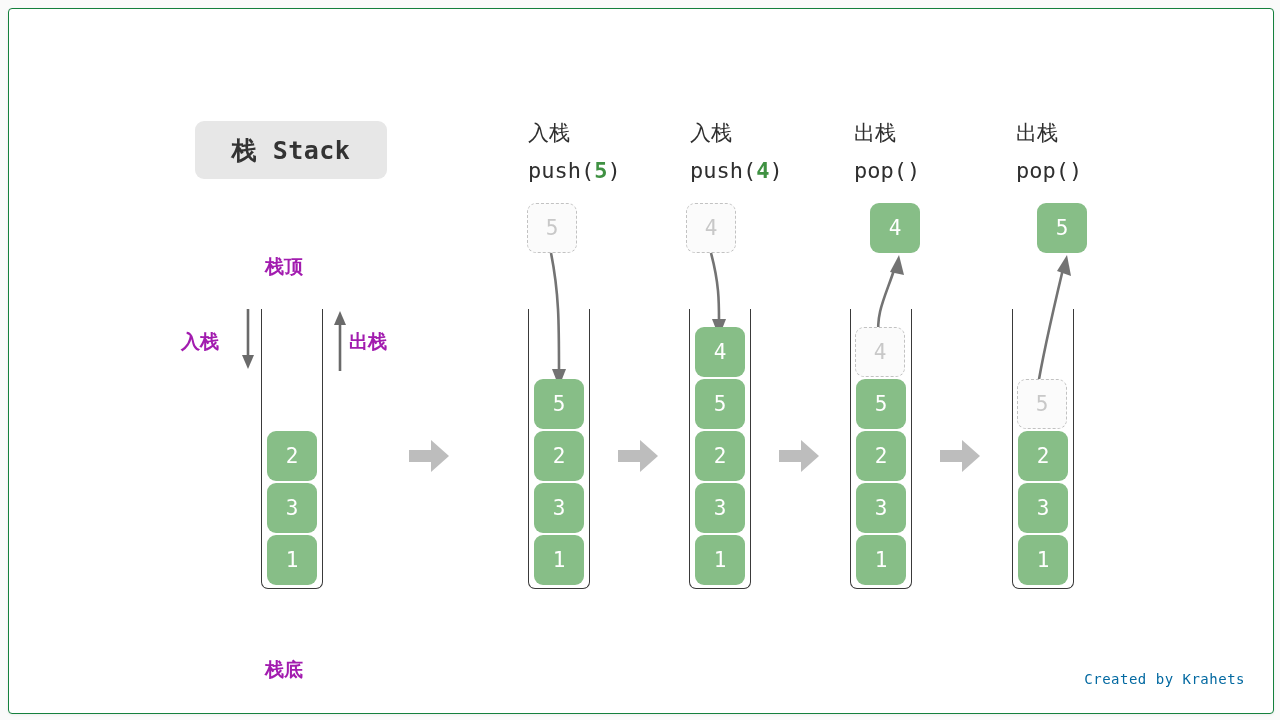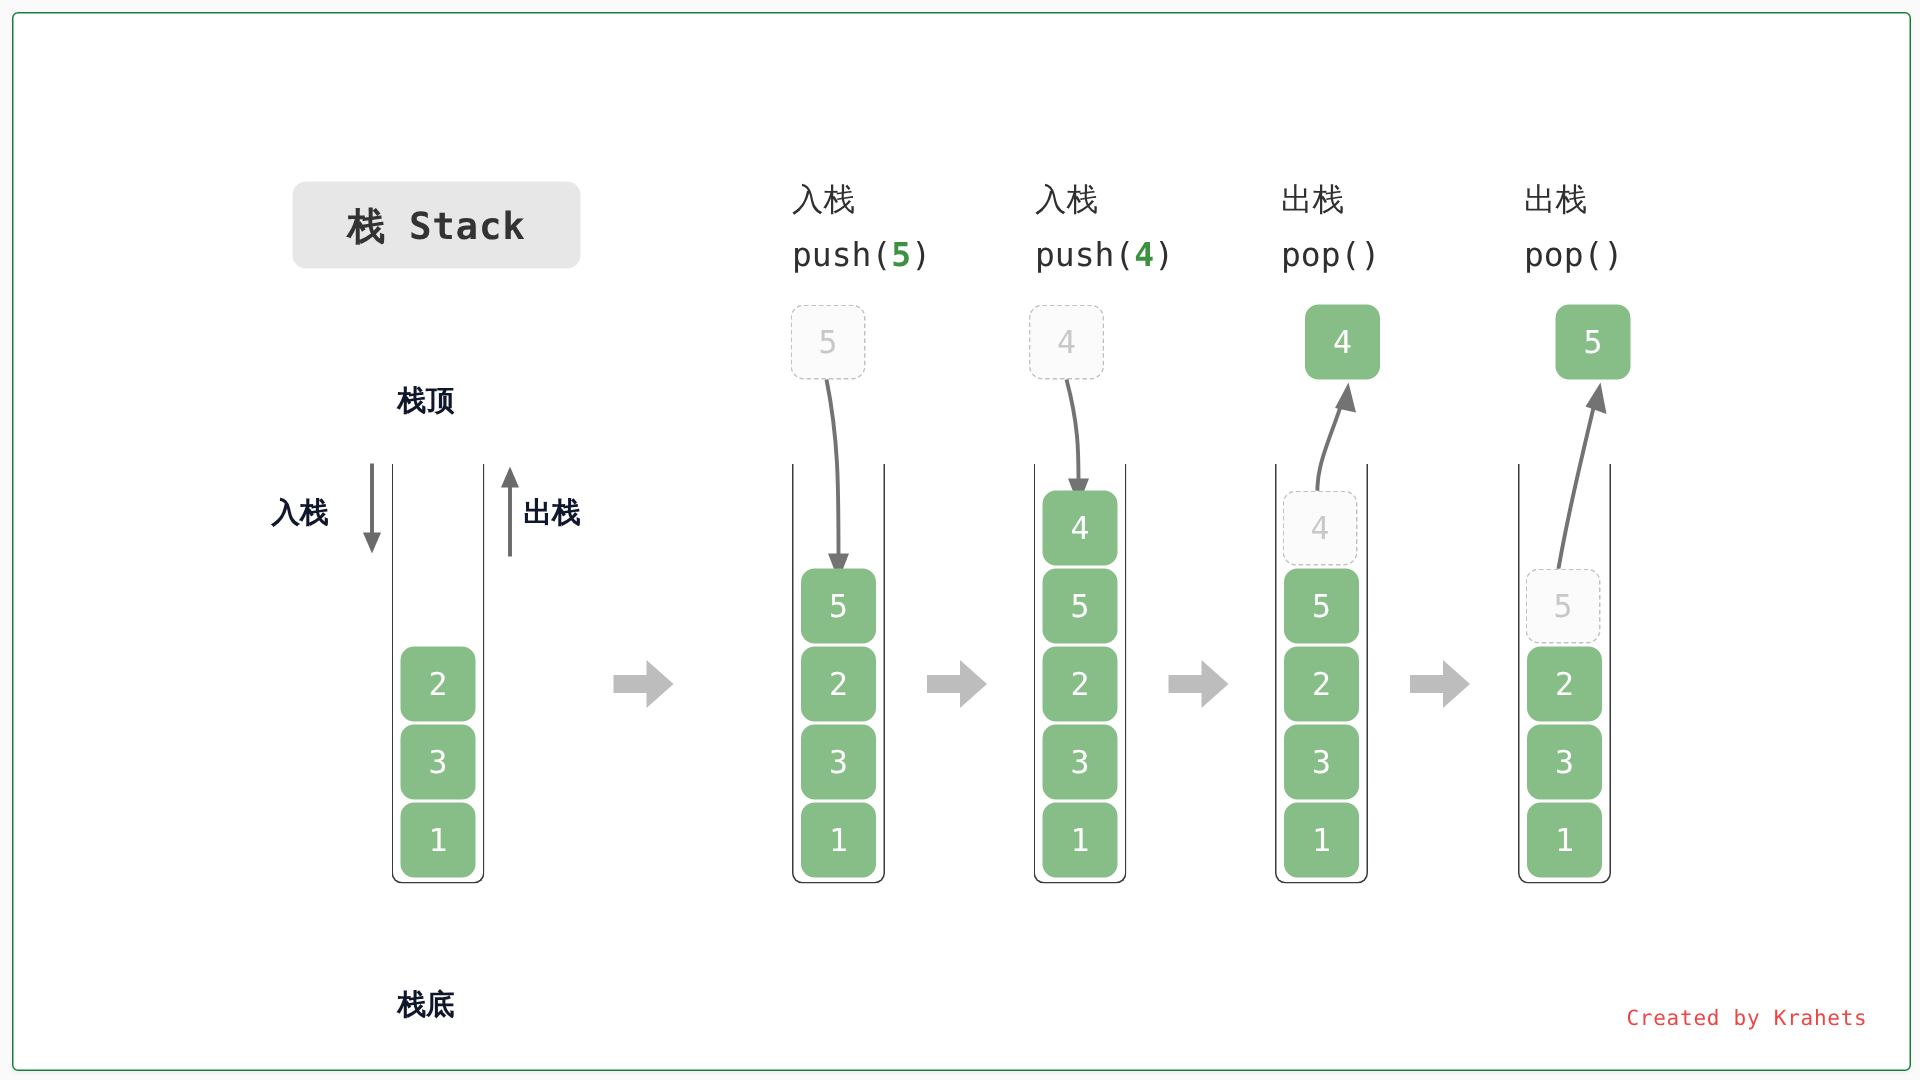--- a/index.html
+++ b/index.html
@@ -80,33 +80,33 @@
     background: #fbfbfb;
     color: #c8c8c8;
     border: 1.8px dashed #c2c2c2;
   }
 
   
   .cn-label {
     font-family: "DejaVu Sans", sans-serif;
     font-size: 19px;
     font-weight: bold;
-    color: #0f172a;
+    color: #a21caf;
     white-space: nowrap;
   }
 
   
   .flow-arrow { width: 44px; height: 44px; }
 
   
   #credit {
     right: 28px; bottom: 26px;
     font-family: "DejaVu Sans Mono", monospace;
     font-size: 14px;
-    color: #ef4444;
+    color: #0369a1;
     letter-spacing: 0.5px;
     text-align: right;
   }
   svg { overflow: visible; display: block; }
 </style>
 </head>
 <body>
 
 <div id="card">
 

